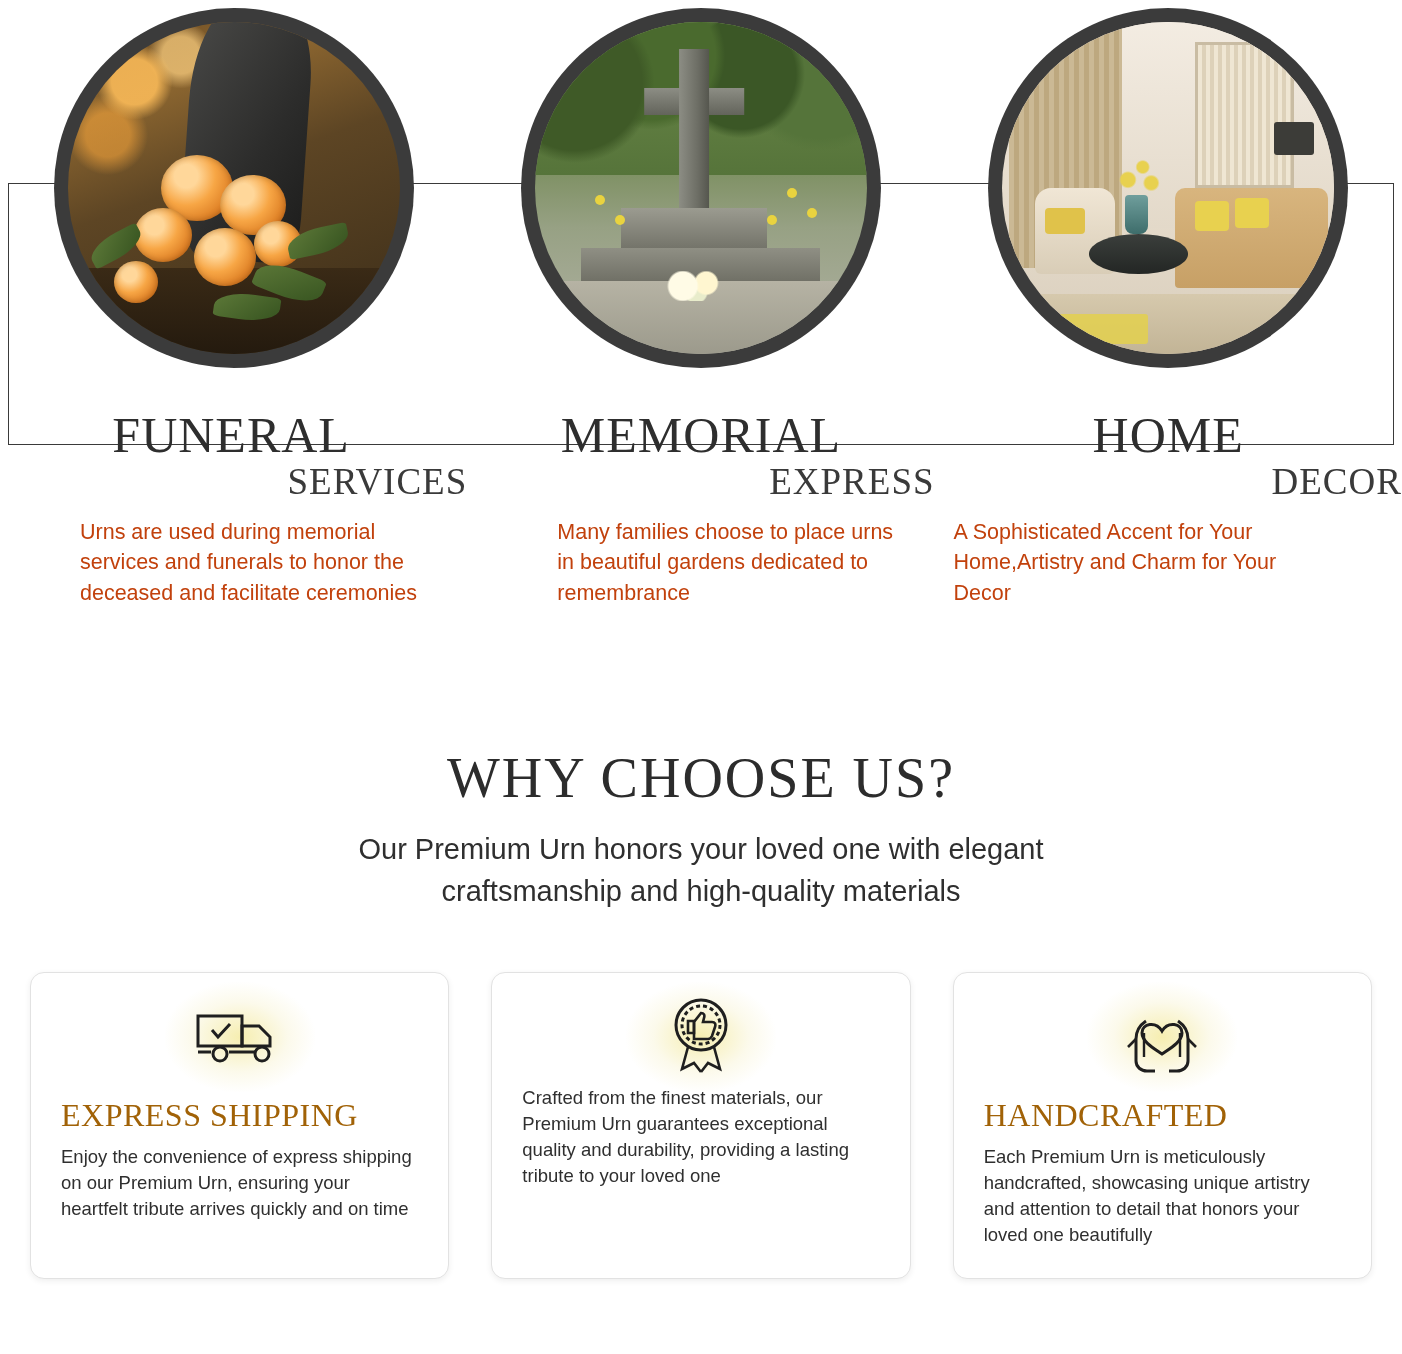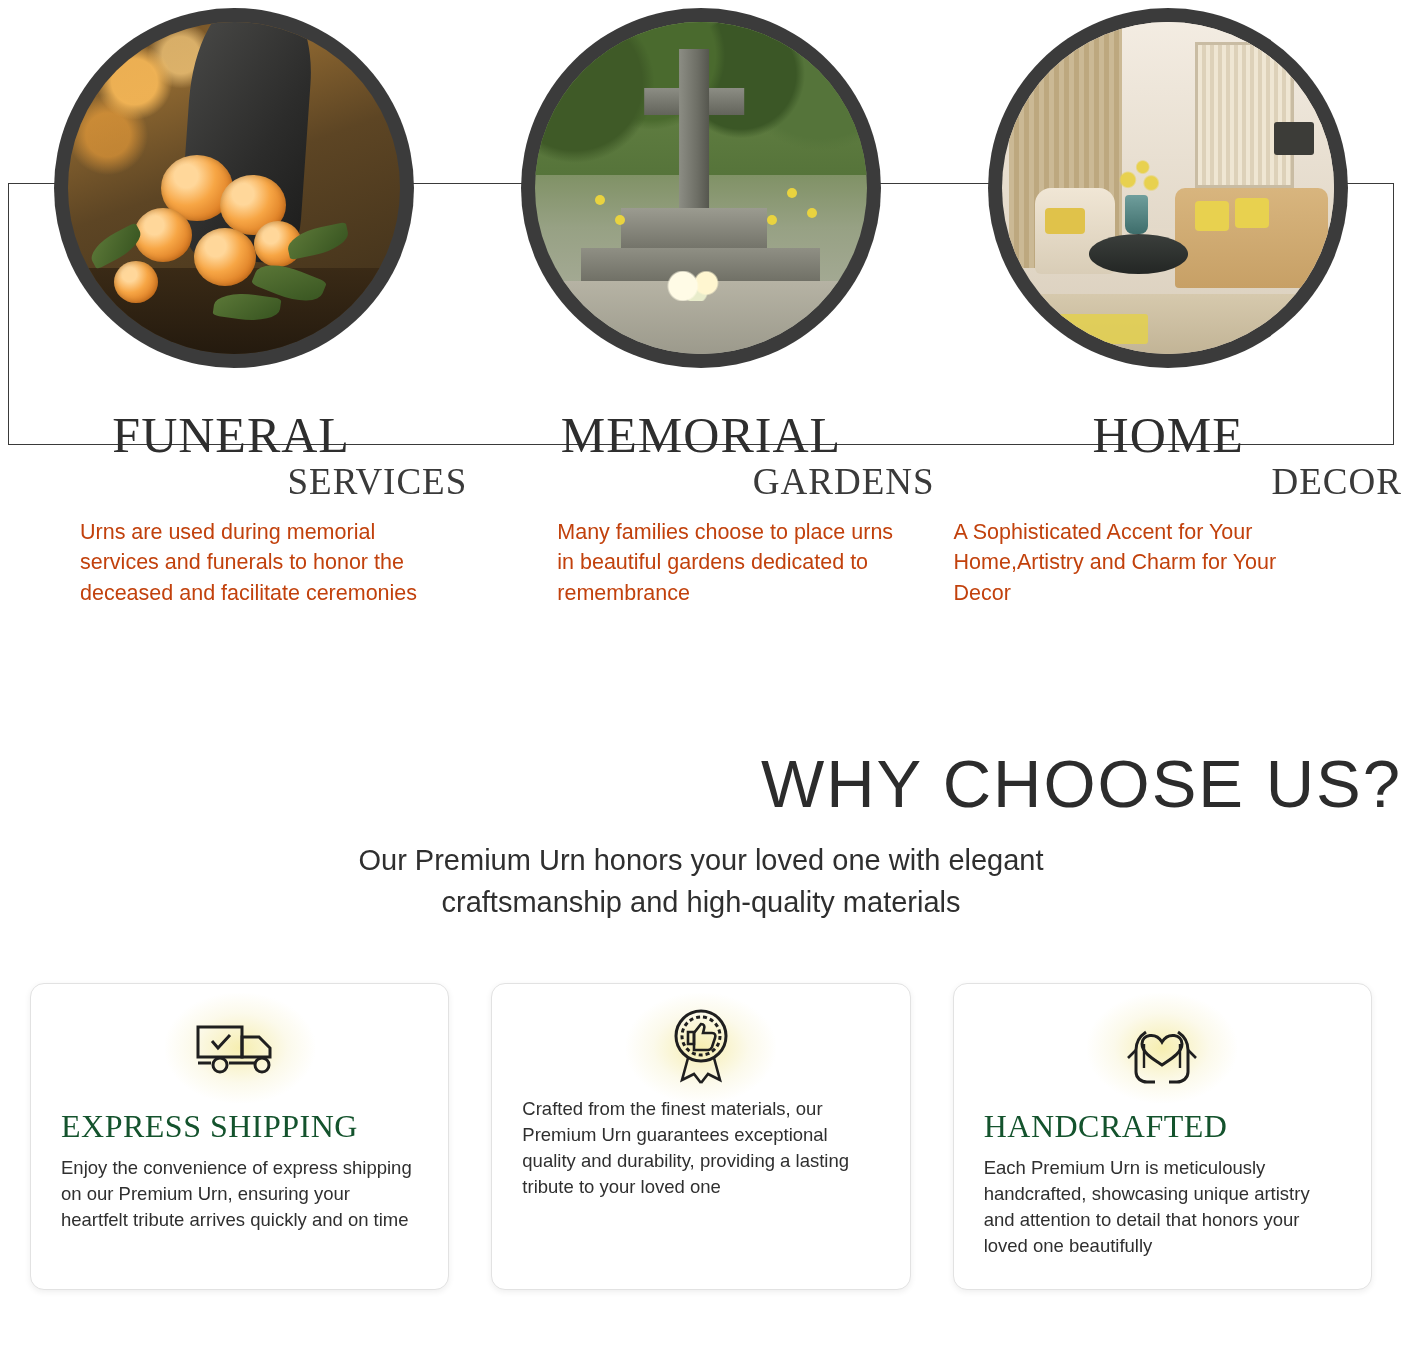--- a/index.html
+++ b/index.html
@@ -254,26 +254,25 @@
   .c1 .card-desc { margin-left: 80px; }
   .c2 .card-desc { margin-left: 90px; }
   .c3 .card-desc { margin-left: 19px; }
 
   
   .why {
     text-align: center;
     margin-top: 90px;
   }
   .why-title {
-    font-family: Liberation Sans, sans-serif;
-    font-size: 67px;
+    font-family: Liberation Serif, serif;
+    font-size: 56px;
     letter-spacing: 2px;
     color: #2c2c2c;
     line-height: 1;
-    text-align: right;
   }
   .why-sub {
     font-size: 29px;
     line-height: 1.45;
     color: #2f2f2f;
     margin: 22px auto 0;
     width: 740px;
   }
 
   
@@ -305,21 +304,21 @@
     position: absolute;
     width: 150px; height: 110px;
     background: radial-gradient(ellipse at center, rgba(243,232,150,0.75) 0%, rgba(246,240,198,0.35) 45%, rgba(255,255,255,0) 72%);
     pointer-events: none;
   }
   .tile-icon svg { position: relative; z-index: 2; }
   .tile-title {
     font-family: "Liberation Serif", serif;
     font-size: 32px;
     letter-spacing: .5px;
-    color: #14532d;
+    color: #a16207;
     margin-top: 22px;
   }
   .tile-desc {
     font-size: 18.5px;
     line-height: 1.4;
     color: #2f2f2f;
     margin-top: 10px;
   }
 </style>
 </head>
@@ -371,21 +370,21 @@
             <div class="yellowdot" style="left:76%;top:50%;"></div>
             <div class="yellowdot" style="left:82%;top:56%;"></div>
             <div class="yellowdot" style="left:70%;top:58%;"></div>
             <div class="yellowdot" style="left:18%;top:52%;"></div>
             <div class="yellowdot" style="left:24%;top:58%;"></div>
           </div>
         </div>
       </div>
       <div class="card-titles">
         <span class="title-main">MEMORIAL</span>
-        <span class="title-sub">GARDENS</span>
+        <span class="title-sub">EXPRESS</span>
       </div>
       <div class="card-desc">Many families choose to place urns in beautiful gardens dedicated to remembrance</div>
     </div>
 
     <div class="card c3">
       <div class="circle-wrap">
         <div class="circle-inner">
           <div class="img-home">
             <div class="wall"></div>
             <div class="window"></div>

